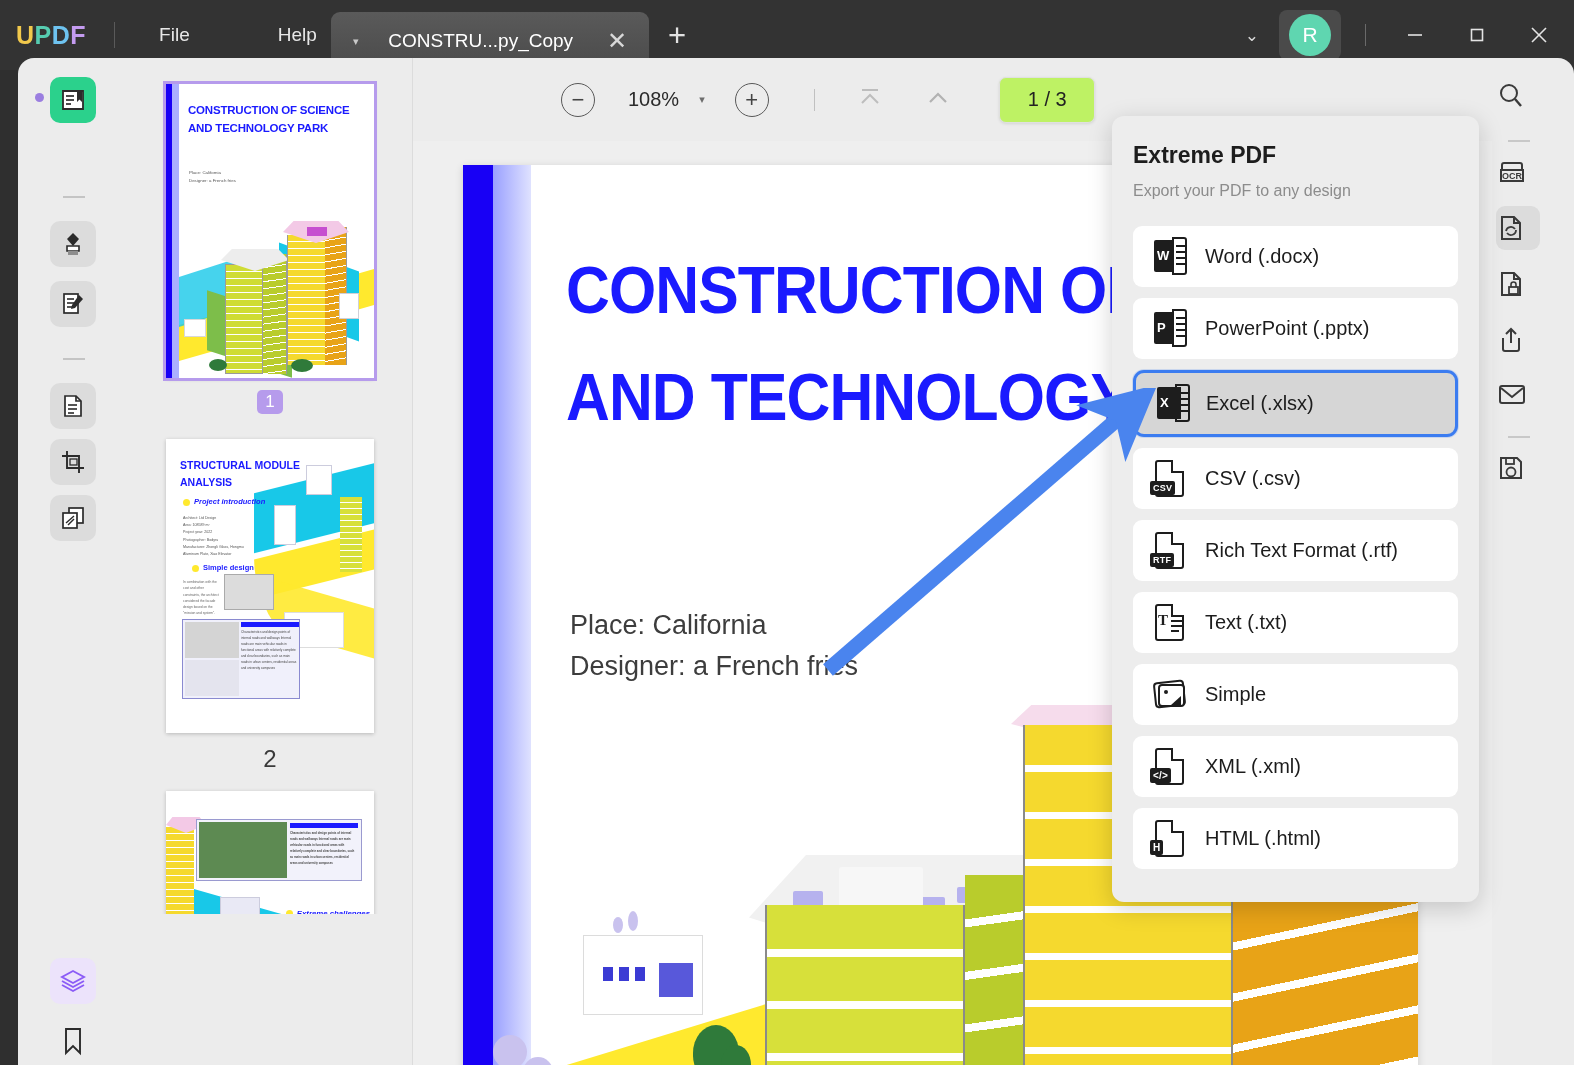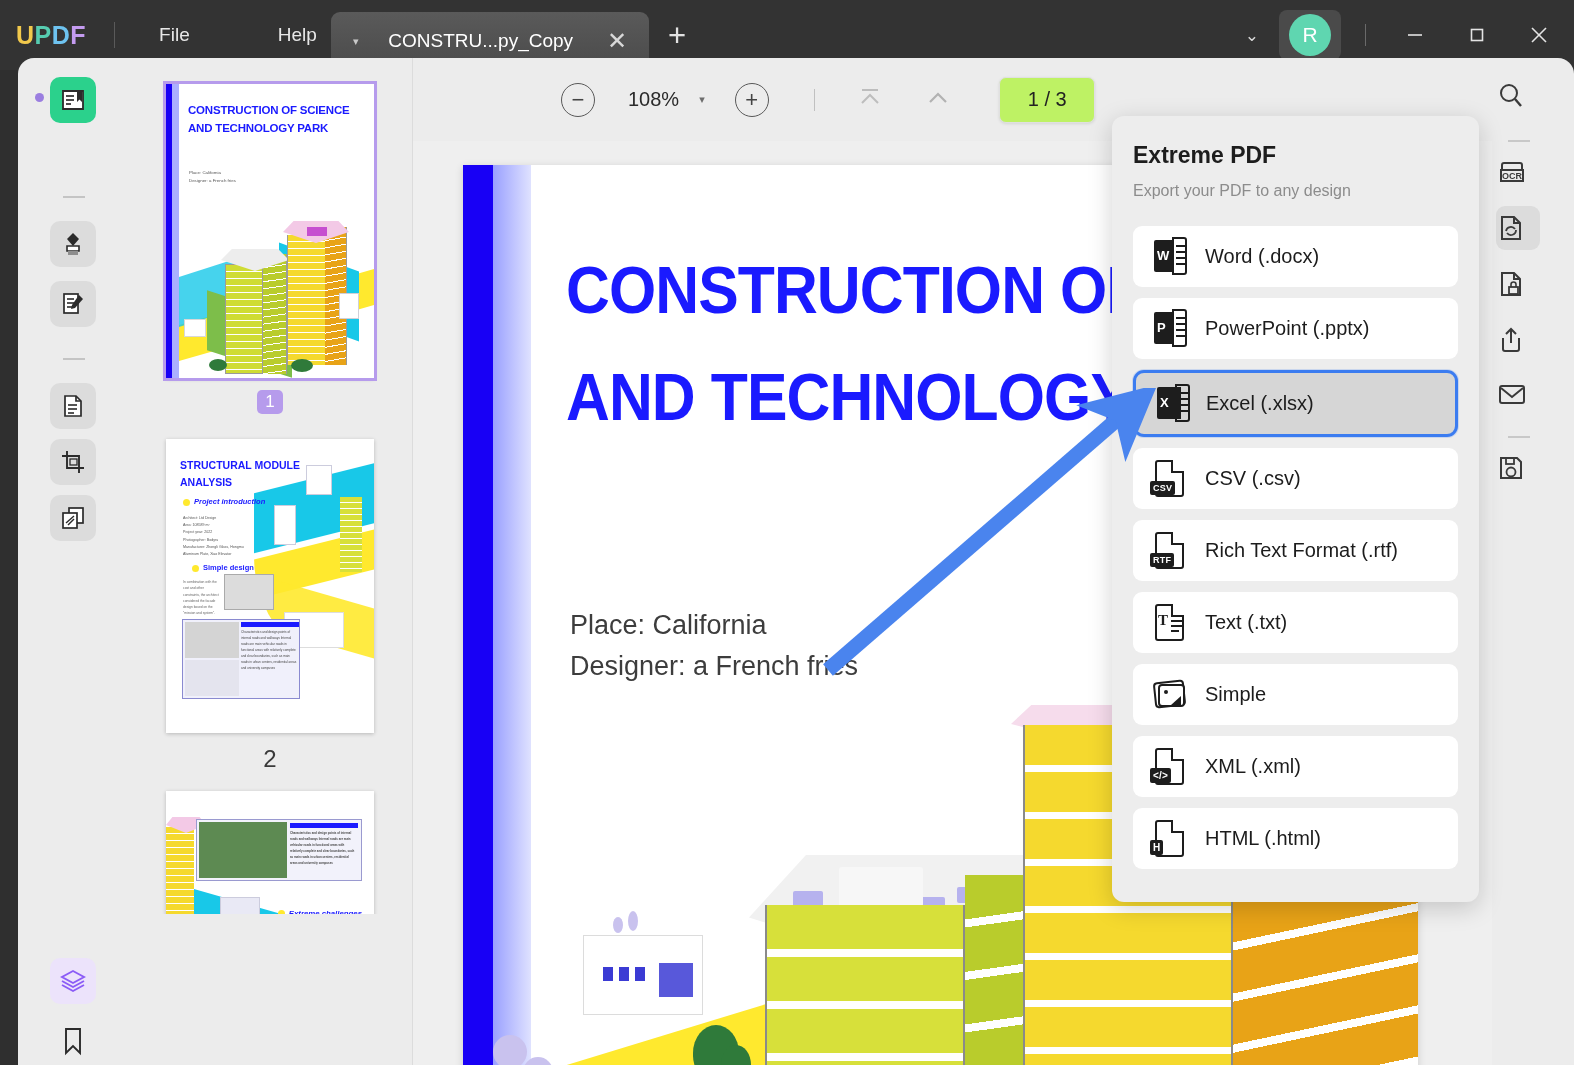--- a/index.html
+++ b/index.html
@@ -535,21 +535,21 @@
         <div style="position:absolute;left:10px;top:182px;width:38px;height:48px;background:#fff;border:1px solid #ccd;"></div>
         <div style="position:absolute;left:24px;top:242px;width:46px;height:34px;background:#cdd;border:1px solid #bbc;"></div>
         <div style="position:absolute;left:104px;top:244px;width:36px;height:30px;background:#fff;border:1px solid #ccd;"></div>
         <div style="position:absolute;right:6px;top:200px;width:40px;height:40px;border-radius:50%;background:#b5d144;opacity:.85;"></div>
       </div>
       <div style="position:absolute;left:30px;top:28px;width:166px;height:62px;background:#f2f2fb;border:1px solid #9a9ad0;">
         <div style="position:absolute;left:2px;top:2px;width:88px;height:56px;background:#5d8a52;"></div>
         <div style="position:absolute;left:93px;top:3px;width:68px;height:5px;background:#1a1aff;"></div>
         <div style="position:absolute;left:93px;top:11px;width:66px;font-size:2.9px;line-height:2.05;color:#444;font-weight:bold;">Characteristics and design points of internal roads and walkways Internal roads are main vehicular roads in functional areas with relatively complete and clear boundaries, such as main roads in urban centers, residential areas and university campuses</div>
       </div>
-      <div style="position:absolute;right:12px;top:118px;font-size:7.8px;font-style:italic;font-weight:bold;color:#1a1aff;">
+      <div style="position:absolute;right:4px;top:118px;font-size:7.8px;font-style:italic;font-weight:bold;color:#1a1aff;">
         <span style="display:inline-block;width:7px;height:7px;border-radius:50%;background:#ffe92e;vertical-align:middle;margin-right:4px;"></span><span>Extreme challenges</span>
       </div>
       <div style="position:absolute;right:10px;top:134px;width:66px;font-size:3.1px;line-height:2;color:#555;text-align:right;">It is a challenge for architects to create a comfortable and pleasant space experience with limited site conditions and meet the landmark requirements on the basis of respecting the integrity of the urban interface.</div>
     </div>
   </div>
 
   <div class="rail-divider"></div>
 
   <div class="toolbar">
     <div class="circle-btn" style="margin-left:148px">

